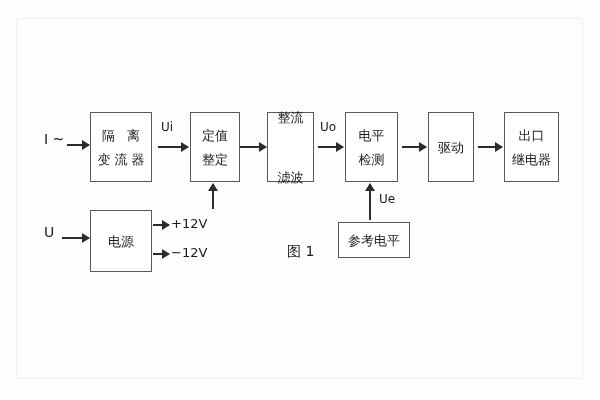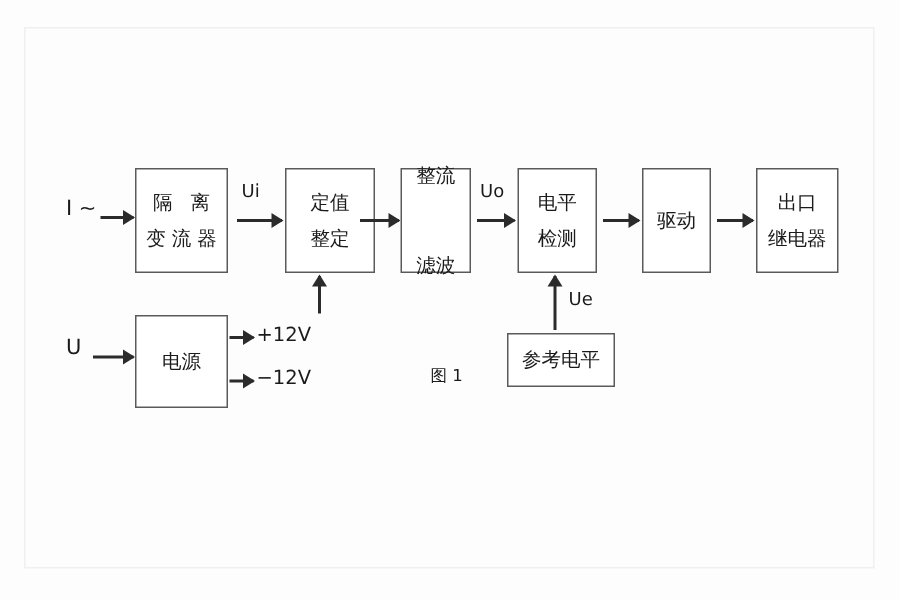--- a/index.html
+++ b/index.html
@@ -97,21 +97,21 @@
     white-space: nowrap;
   }
   .rail-label {
     position: absolute;
     font-size: 13px;
     color: #1a1a1a;
     white-space: nowrap;
   }
   .caption {
     position: absolute;
-    font-size: 11px;
+    font-size: 14px;
     color: #1a1a1a;
     white-space: nowrap;
   }
 </style>
 </head>
 <body>
 
 <div id="canvas">
 
   <div id="outer-frame"></div>
@@ -120,21 +120,21 @@
   <div class="harrow" style="left:67px; top:144px; width:22px;"></div>
 
   <div class="block wide-letter" style="left:90px; top:112px; width:62px; height:70px;">
     <span class="ln">隔 离</span>
     <span class="ln">变流器</span>
   </div>
 
   <div class="sig-label" style="left:161px; top:120px;">Ui</div>
   <div class="harrow" style="left:158px; top:146px; width:30px;"></div>
 
-  <div class="block" style="left:190px; top:112px; width:60px; height:70px;">
+  <div class="block" style="left:190px; top:112px; width:50px; height:70px;">
     <span class="ln">定值</span>
     <span class="ln">整定</span>
   </div>
 
   <div class="harrow" style="left:240px; top:146px; width:26px;"></div>
 
   <div class="block" style="left:267px; top:112px; width:47px; height:70px;gap:36px;">
     <span class="ln">整流</span>
     <span class="ln">滤波</span>
   </div>

